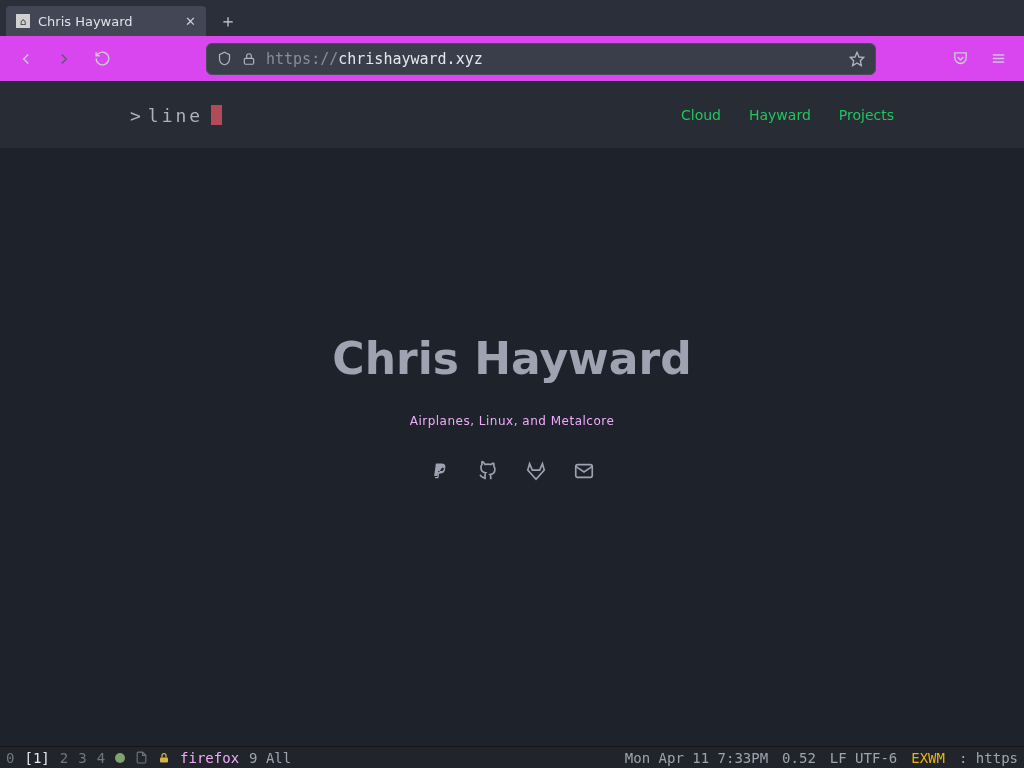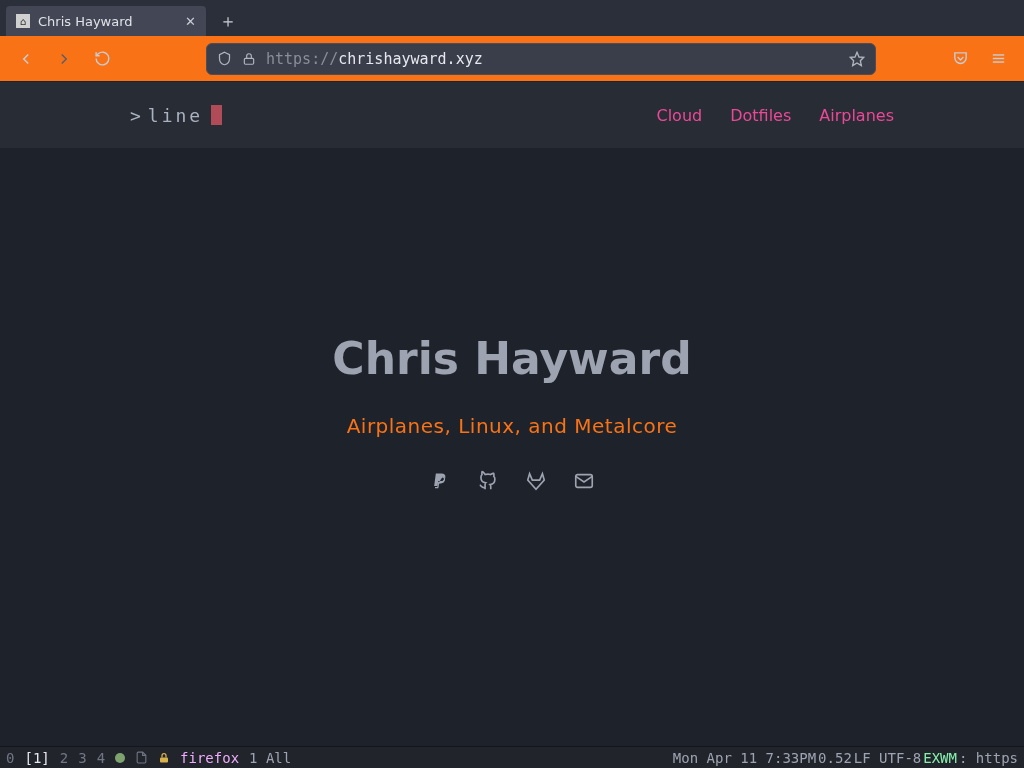--- a/index.html
+++ b/index.html
@@ -41,21 +41,21 @@
   .ff-tab .tab-title { flex: 1; white-space: nowrap; overflow: hidden; text-overflow: ellipsis; }
   .ff-tab .tab-close { color:#c8ccd4; font-size:13px; cursor:pointer; }
   .ff-newtab {
     width: 28px; height: 28px;
     display:flex; align-items:center; justify-content:center;
     color:#c8ccd4; font-size:18px; cursor:pointer;
     margin-bottom:1px;
   }
   .ff-toolbar {
     height: 46px;
-    background: #f97316;
+    background: #d946ef;
     display:flex;
     align-items:center;
     padding: 0 12px;
     gap: 10px;
     border-bottom: 1px solid #1e222a;
   }
   .tb-btn {
     width: 28px; height:28px;
     display:flex; align-items:center; justify-content:center;
     color:#c8ccd4; cursor:pointer;
@@ -101,39 +101,39 @@
     color:#abb2bf;
     display:flex; align-items:center; gap:4px;
   }
   .site-logo .gt { color:#abb2bf; }
   .site-logo .cursor {
     display:inline-block; width:11px; height:20px;
     background:#b04b57; margin-left:4px;
   }
   .site-nav { display:flex; gap:28px; }
   .site-nav a {
-    color:#ec4899; text-decoration:none; font-size:16px;
+    color:#22c55e; text-decoration:none; font-size:14px;
     font-family: "DejaVu Sans", sans-serif;
     cursor:pointer;
   }
   .hero {
     display:flex; flex-direction:column; align-items:center;
     margin-top: 185px;
     gap: 30px;
   }
   .hero-name {
     font-family: "DejaVu Sans", "Helvetica Neue", sans-serif;
     font-weight: 700;
     font-size: 44px;
     color:#9da3b0;
   }
   .hero-tagline {
     font-family: "DejaVu Sans", sans-serif;
-    font-size: 20px;
-    color:#f97316;
+    font-size: 12px;
+    color:#f0abfc;
     letter-spacing: 0.5px;
   }
   .hero-icons {
     display:flex; gap:26px; margin-top:2px;
   }
   .hero-icons .ic {
     width:22px; height:22px; color:#9da3b0; cursor:pointer;
     display:flex; align-items:center; justify-content:center;
   }
   
@@ -145,30 +145,30 @@
     display:flex;
     align-items:center;
     font-family: "DejaVu Sans Mono", monospace;
     font-size: 14px;
     color:#9da3b0;
     padding: 0 6px;
     gap: 10px;
     white-space: nowrap;
   }
   .modeline .ml-left { display:flex; align-items:center; gap:10px; }
-  .modeline .ml-right { margin-left:auto; display:flex; align-items:center; gap:2px; }
+  .modeline .ml-right { margin-left:auto; display:flex; align-items:center; gap:14px; }
   .ws-list { display:flex; gap:10px; }
   .ws-item { color:#707684; }
   .ws-item.active { color:#e6e8ee; }
   .ws-br { color:#e6e8ee; }
   .dot-green { width:10px; height:10px; border-radius:50%; background:#7fa36f; display:inline-block; }
   .doc-icon { color:#707684; }
   .lock-y { color:#d9b24c; }
   .buf-name { color:#f0abfc; }
-  .exwm { color:#86efac;text-align:center; }
+  .exwm { color:#eab308;text-align:center; }
   svg { display:block; }
 </style>
 </head>
 <body>
 
 <div class="ff-tabbar">
   <div class="ff-tab">
     <span class="favicon">⌂</span>
     <span class="tab-title">Chris Hayward</span>
     <span class="tab-close">✕</span>
@@ -229,22 +229,22 @@
 
 <div class="page">
   <div class="site-header">
     <div class="site-logo">
       <span class="gt">&gt;</span>
       <span>line</span>
       <span class="cursor"></span>
     </div>
     <nav class="site-nav">
       <a>Cloud</a>
-      <a>Dotfiles</a>
-      <a>Airplanes</a>
+      <a>Hayward</a>
+      <a>Projects</a>
     </nav>
   </div>
 
   <div class="hero">
     <div class="hero-name">Chris Hayward</div>
     <div class="hero-tagline">Airplanes, Linux, and Metalcore</div>
     <div class="hero-icons">
       <span class="ic">
         <svg width="20" height="22" viewBox="0 0 24 24" fill="currentColor">
             <path d="M7 3h7c3 0 5 1.7 4.4 5-.5 2.8-2.8 4-5.6 4H10l-1 6H5L7 3zm2.8 12H12c3 0 5-1.5 5.6-4.4.4-2-.5-3.6-2.4-3.6"></path>
@@ -287,22 +287,22 @@
           <polyline points="14 2 14 8 20 8"></polyline>
         </svg>
     </span>
     <span class="lock-y">
       <svg width="12" height="14" viewBox="0 0 24 24" fill="currentColor">
           <rect x="4" y="11" width="16" height="10" rx="2"></rect>
           <path fill="none" stroke="currentColor" stroke-width="2.5" d="M8 11V7a4 4 0 0 1 8 0v4"></path>
         </svg>
     </span>
     <span class="buf-name">firefox</span>
-    <span>1 All</span>
+    <span>9 All</span>
   </div>
   <div class="ml-right">
     <span>Mon Apr 11 7:33PM</span>
     <span>0.52</span>
-    <span>LF UTF-8</span>
+    <span>LF UTF-6</span>
     <span class="exwm">EXWM</span>
     <span>: https</span>
   </div>
 </div>
 
 </body></html>

